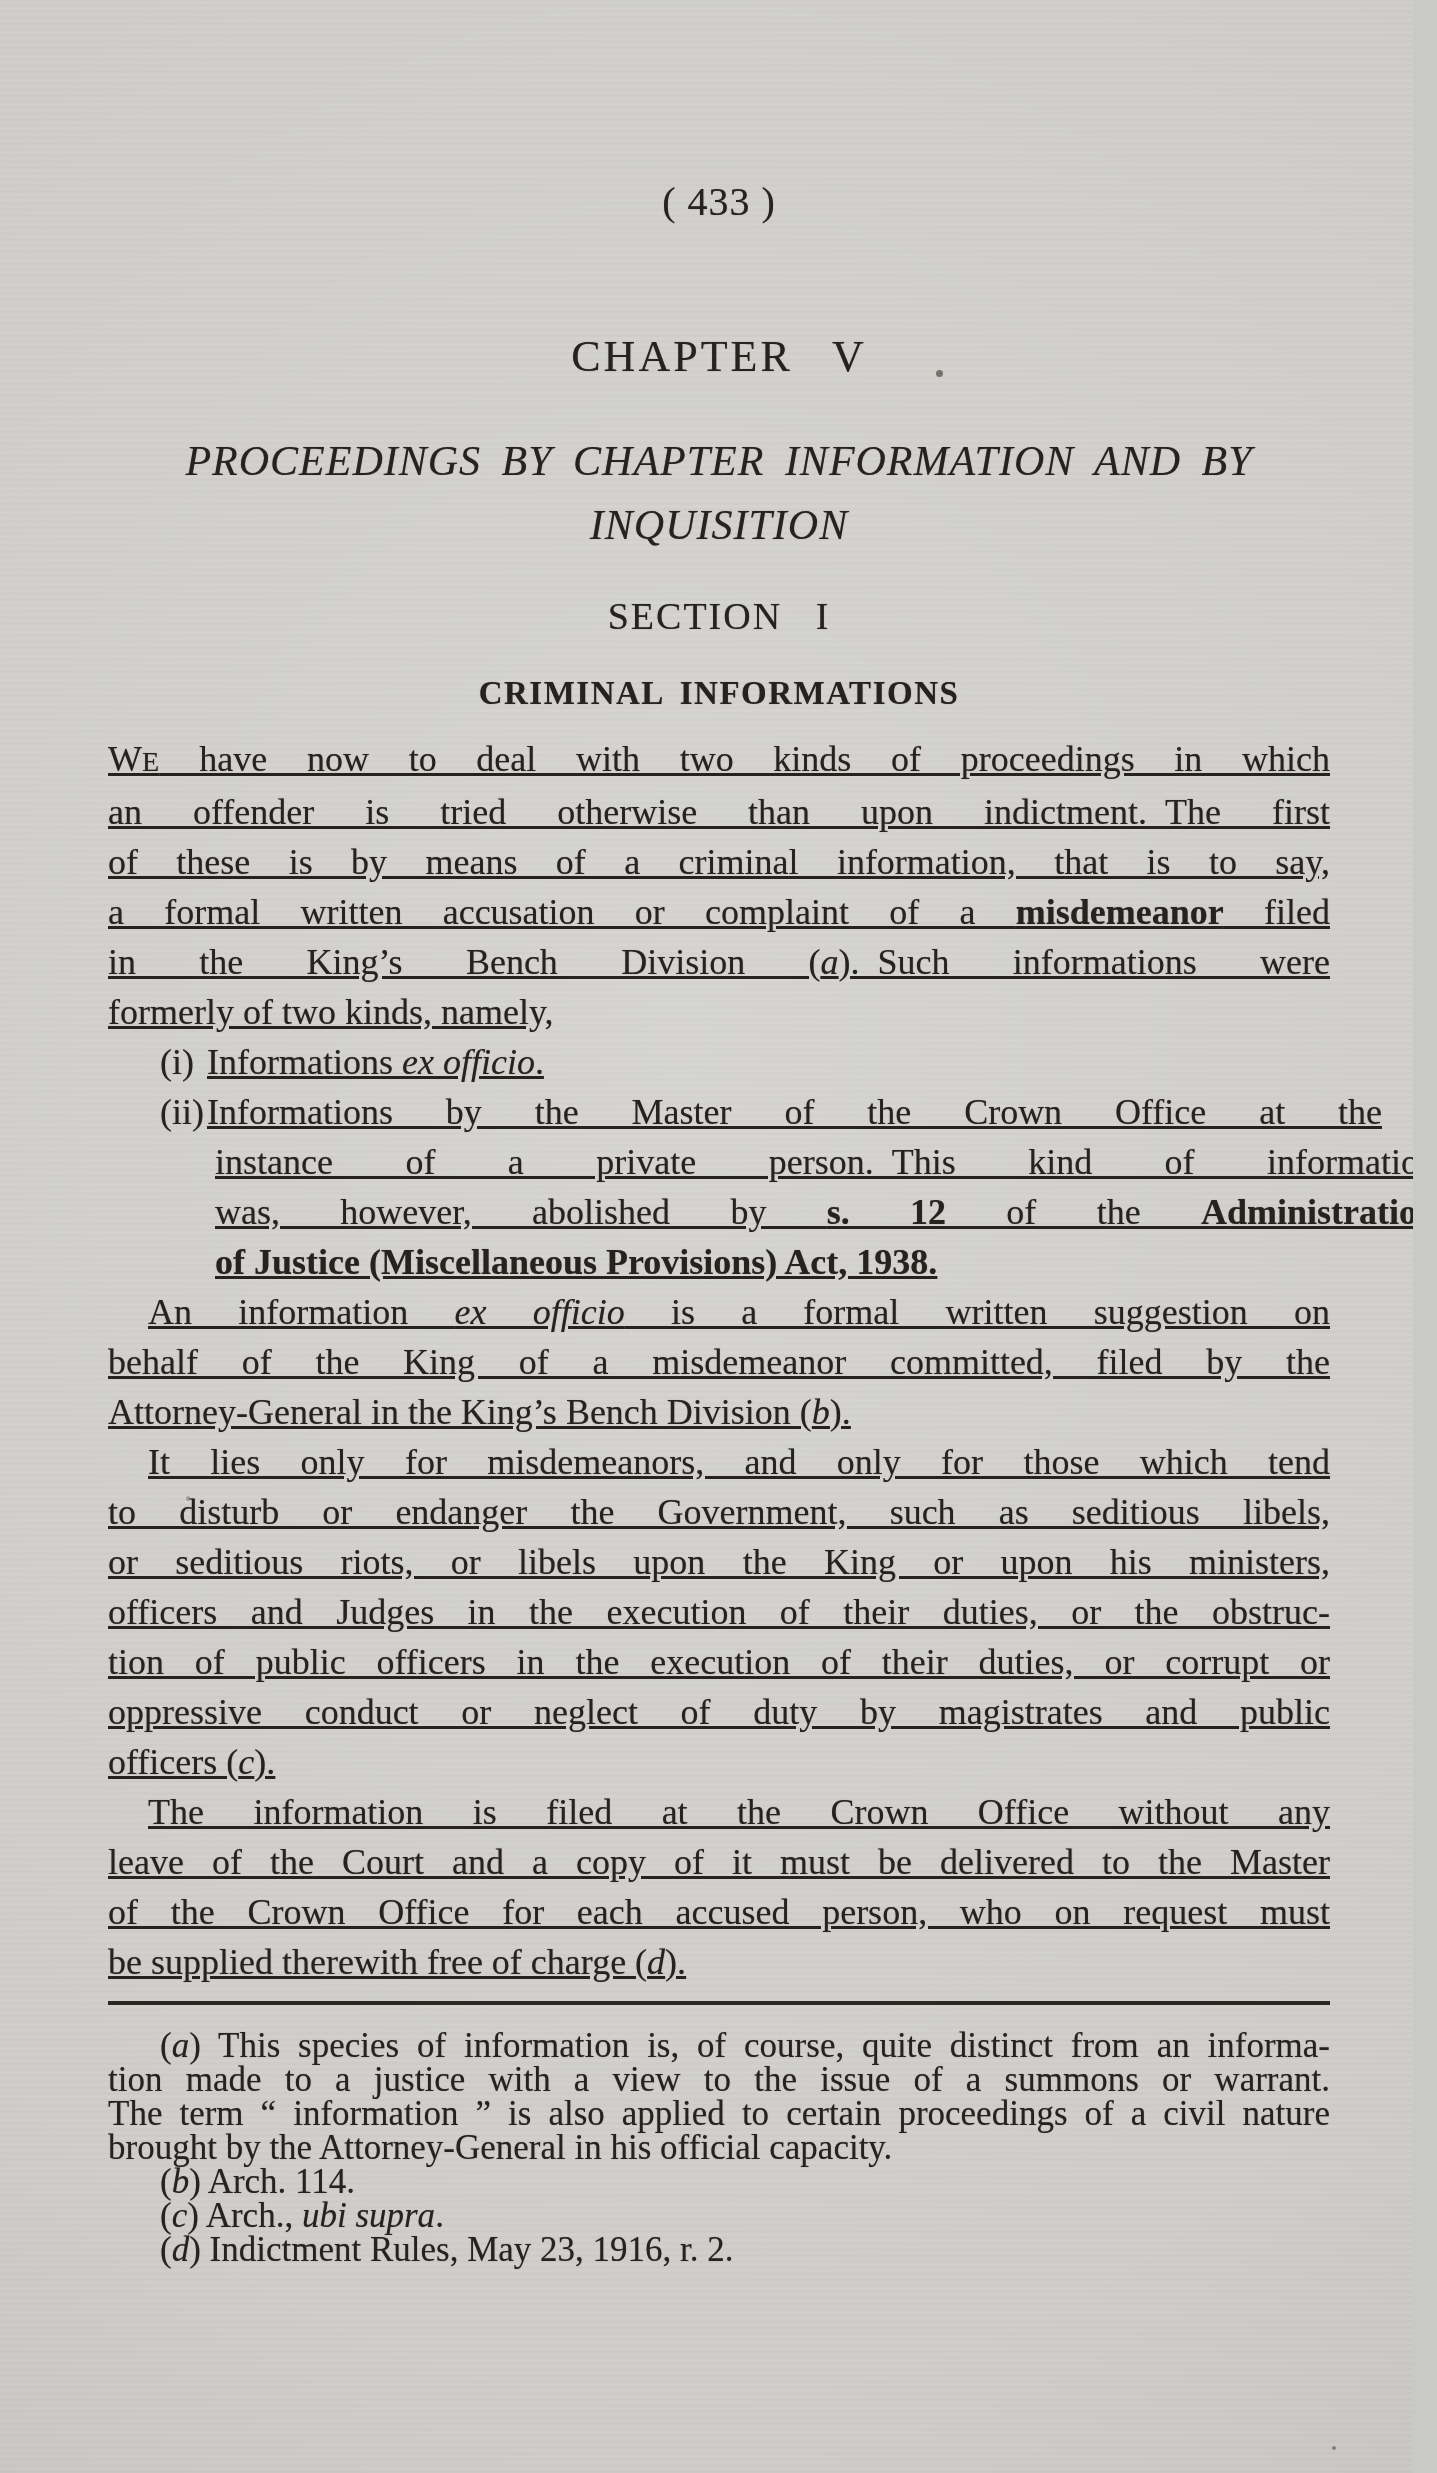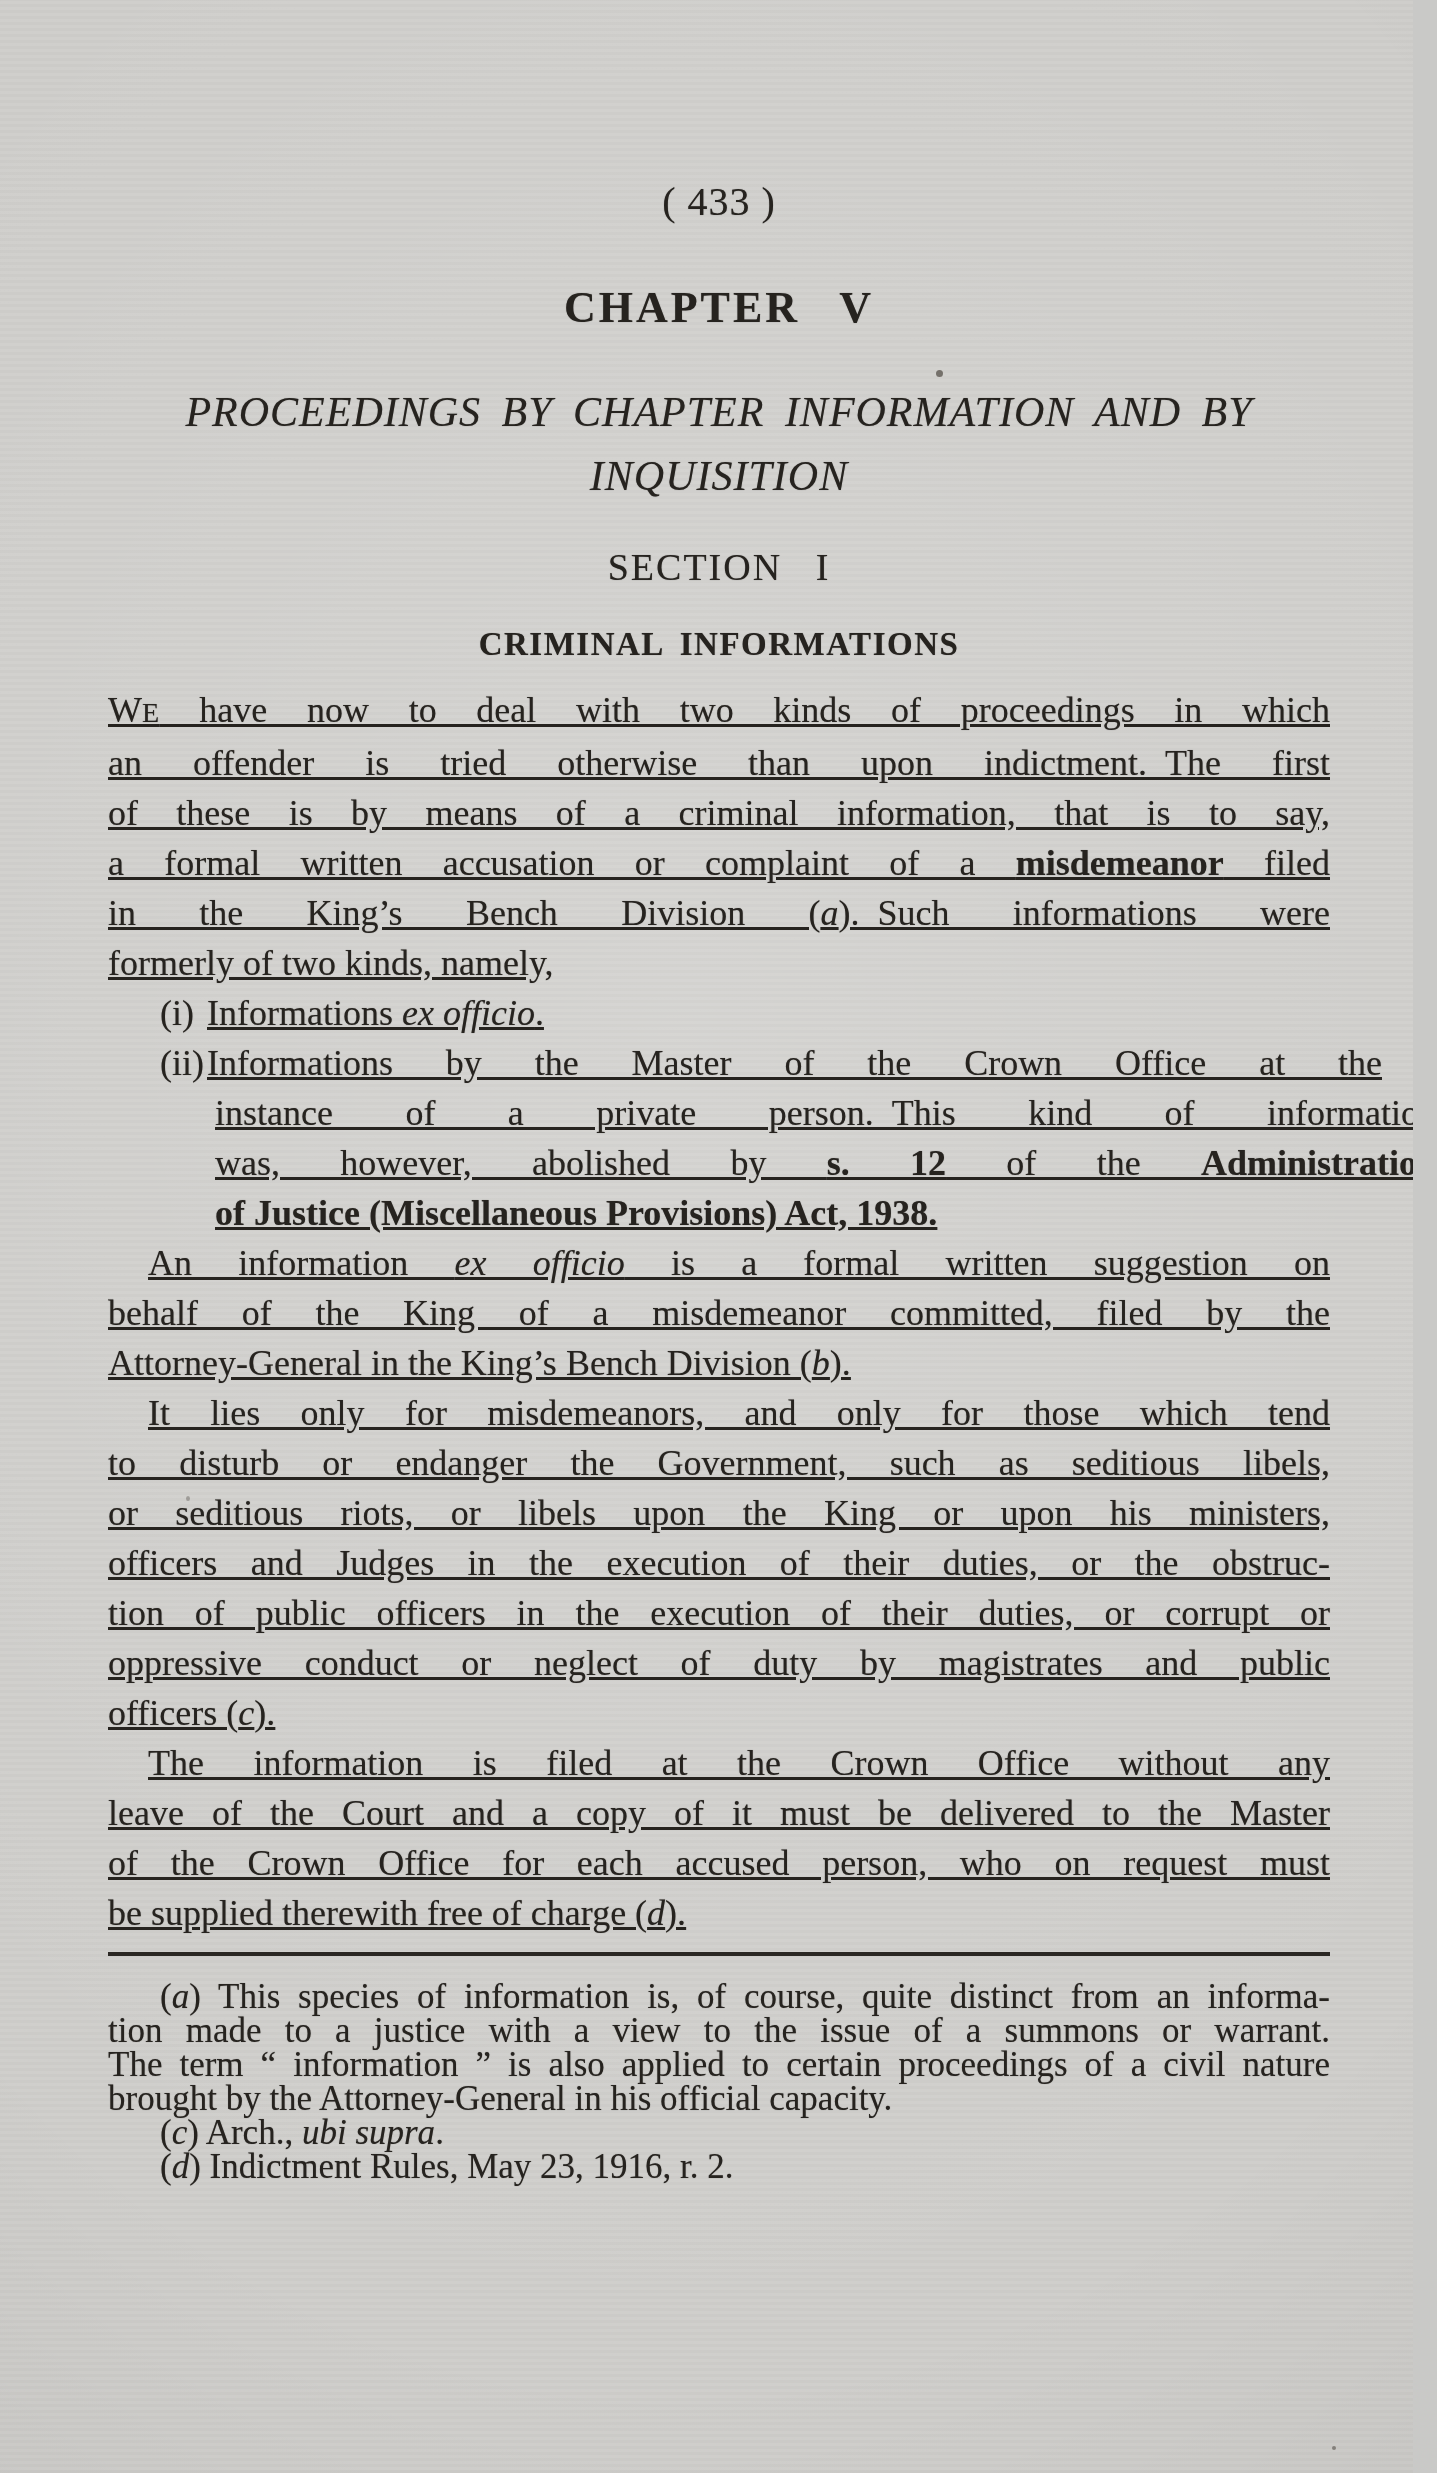--- a/index.html
+++ b/index.html
@@ -19,21 +19,21 @@
       #cfcecb;
     text-shadow: 0 0 1px rgba(20,18,16,0.4);
   }
   .content {
     position: absolute;
     left: 108px; top: 0;
     width: 1222px;
   }
   .center { text-align: center; }
   .pageno   { margin-top: 182px; font-size: 40px; line-height: 1; letter-spacing: 1px; }
-  .chapter  { margin-top: 64px; font-size: 44px; line-height: 1; letter-spacing: 3px; word-spacing: 26px; font-weight: bold; }
+  .chapter  { margin-top: 113px; font-size: 44px; line-height: 1; letter-spacing: 3px; word-spacing: 26px; }
   .titleit  { margin-top: 50px; font-size: 42px; line-height: 64px; font-style: italic; letter-spacing: 1px; word-spacing: 9px; }
   .sectionh { margin-top: 40px; font-size: 38px; line-height: 1; letter-spacing: 2px; word-spacing: 22px; }
   .subh     { margin-top: 42px; font-size: 33px; line-height: 1; font-weight: bold; letter-spacing: 1.5px; word-spacing: 7px; }
 
   .bodytext { margin-top: 24px; font-size: 36px; line-height: 50px; text-decoration: underline; }
   .line { width: 100%; }
   .jl { text-align: justify; text-align-last: justify; }
   .ll { text-align: left; }
   .ind { text-indent: 40px; }
   .li-first { padding-left: 52px; }
@@ -122,20 +122,21 @@
 
     <hr class="rule">
 
     <div class="footnotes">
 
       <div class="line jl fn-ind"><span>(</span><span class="i">a</span><span>) This species of information is, of course, quite distinct from an informa-</span></div>
       <div class="line jl">tion made to a justice with a view to the issue of a summons or warrant.</div>
       <div class="line jl">The term “ information ” is also applied to certain proceedings of a civil nature</div>
       <div class="line ll">brought by the Attorney-General in his official capacity.</div>
 
+      <div class="line ll fn-ind"><span>(</span><span class="i">b</span><span>) Arch. 114.</span></div>
 
       <div class="line ll fn-ind"><span>(</span><span class="i">c</span><span>) Arch., </span><span class="i">ubi supra</span><span>.</span></div>
 
       <div class="line ll fn-ind"><span>(</span><span class="i">d</span><span>) Indictment Rules, May 23, 1916, r. 2.</span></div>
     </div>
 
   </div>
 </div>
 
 </body></html>

